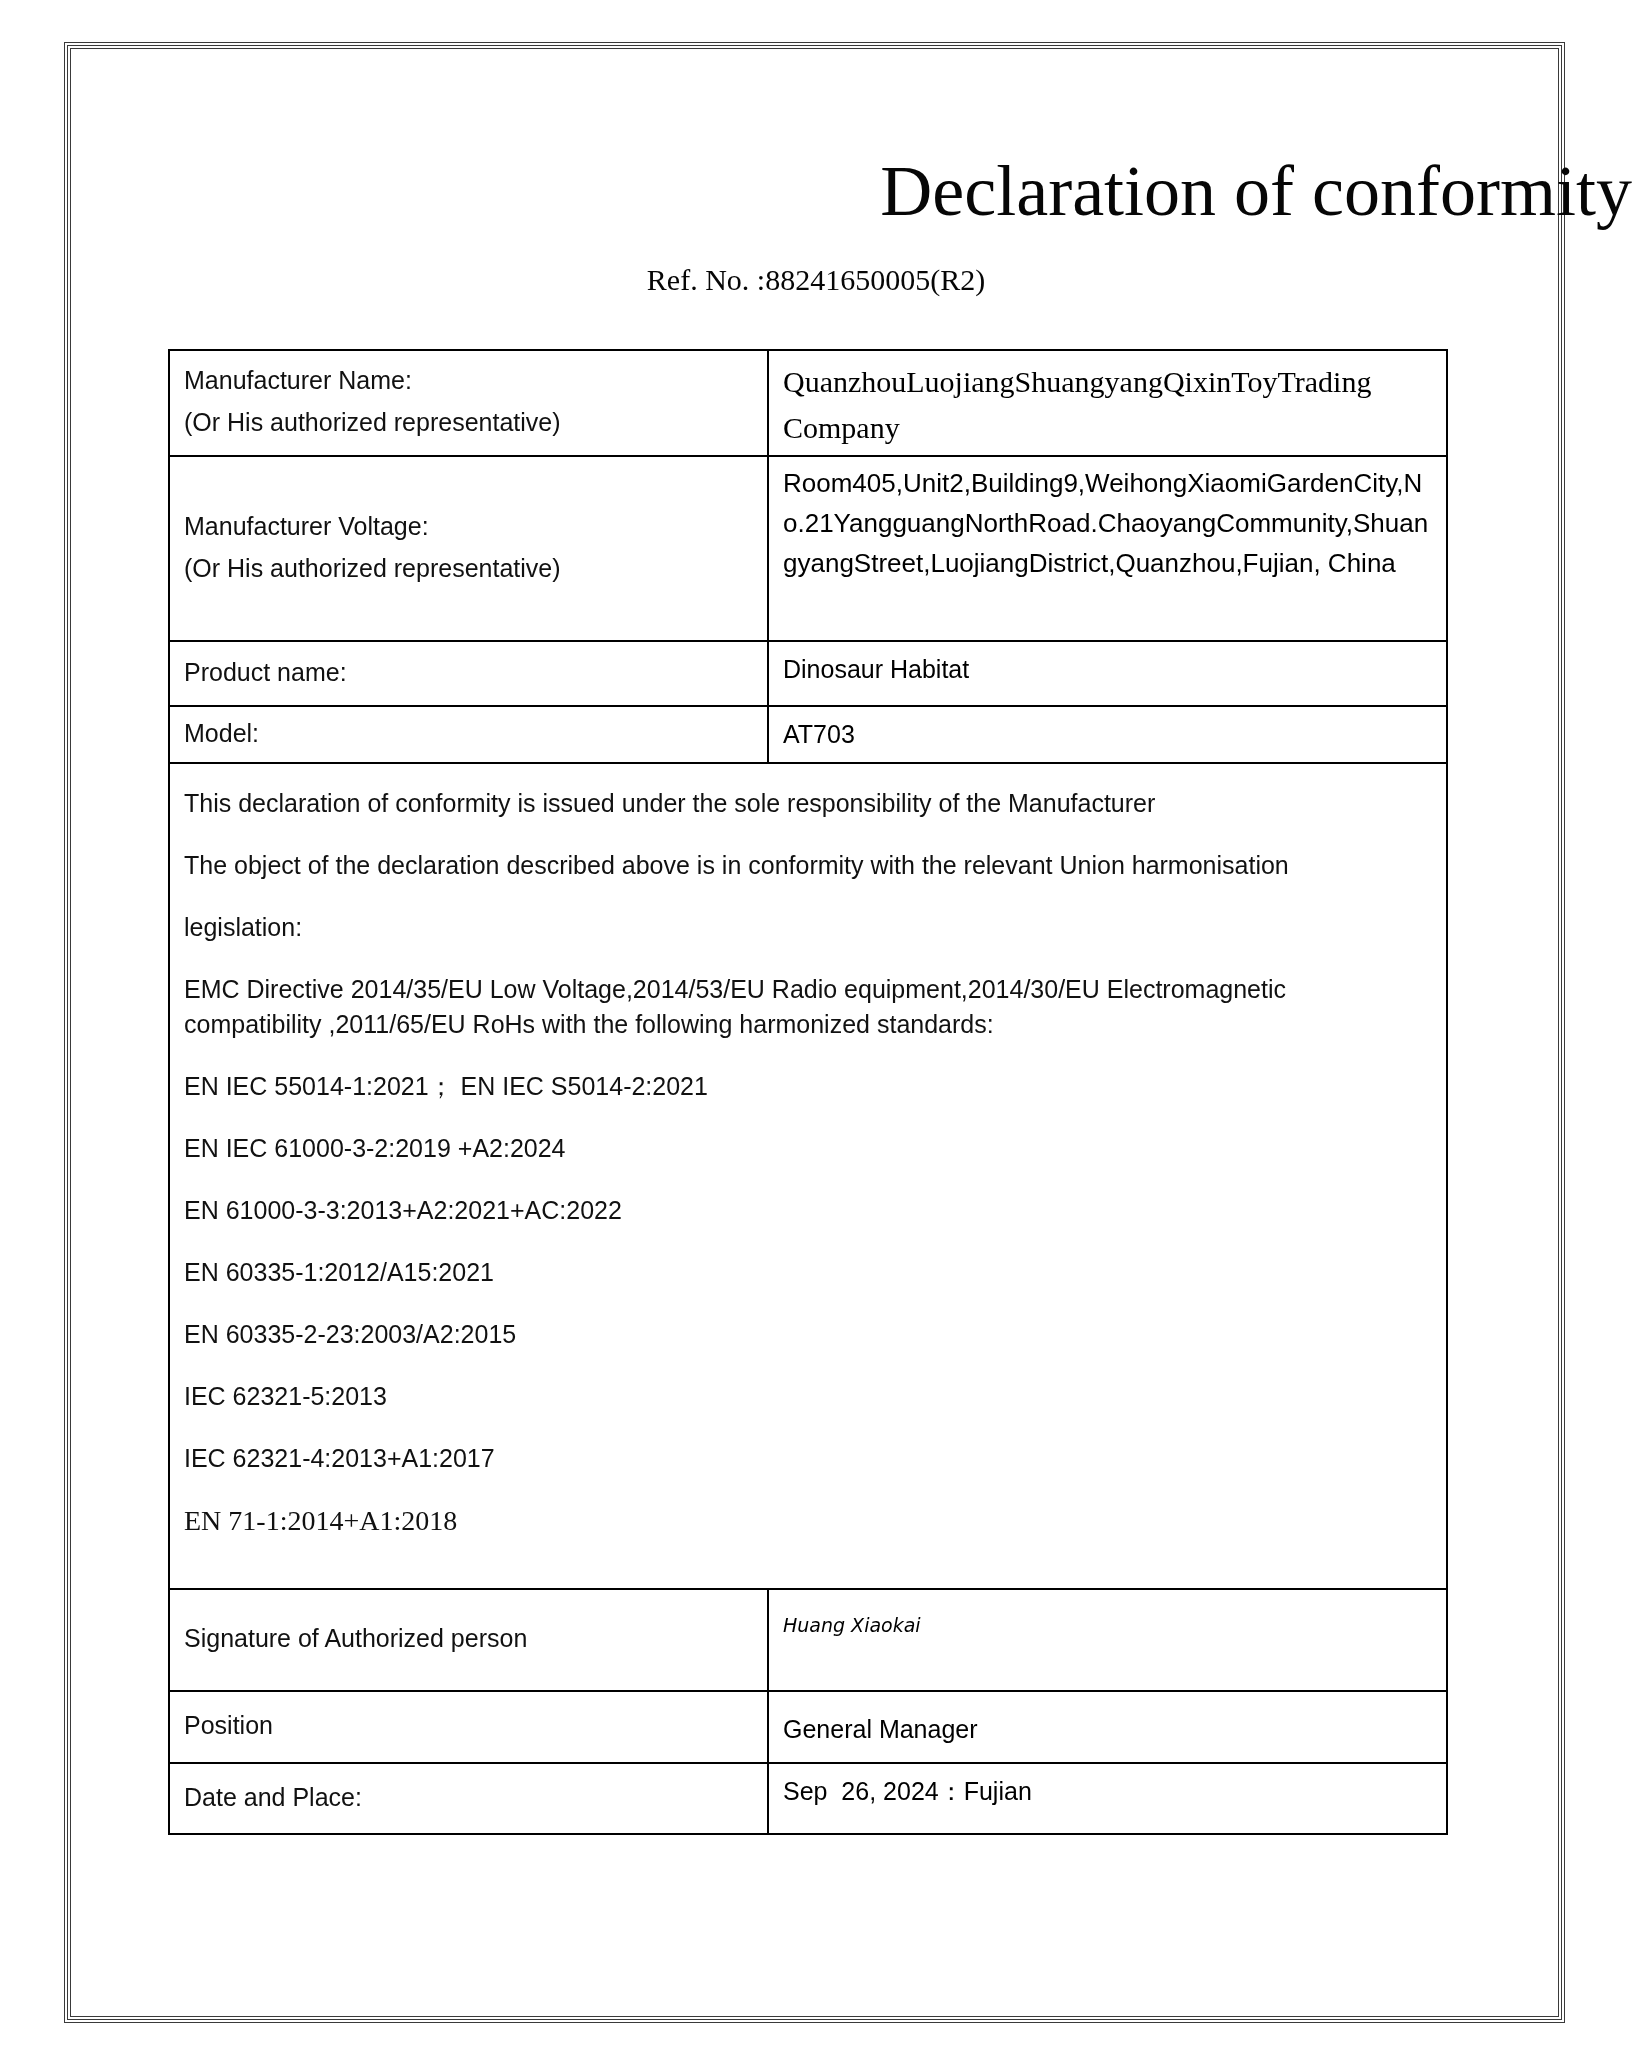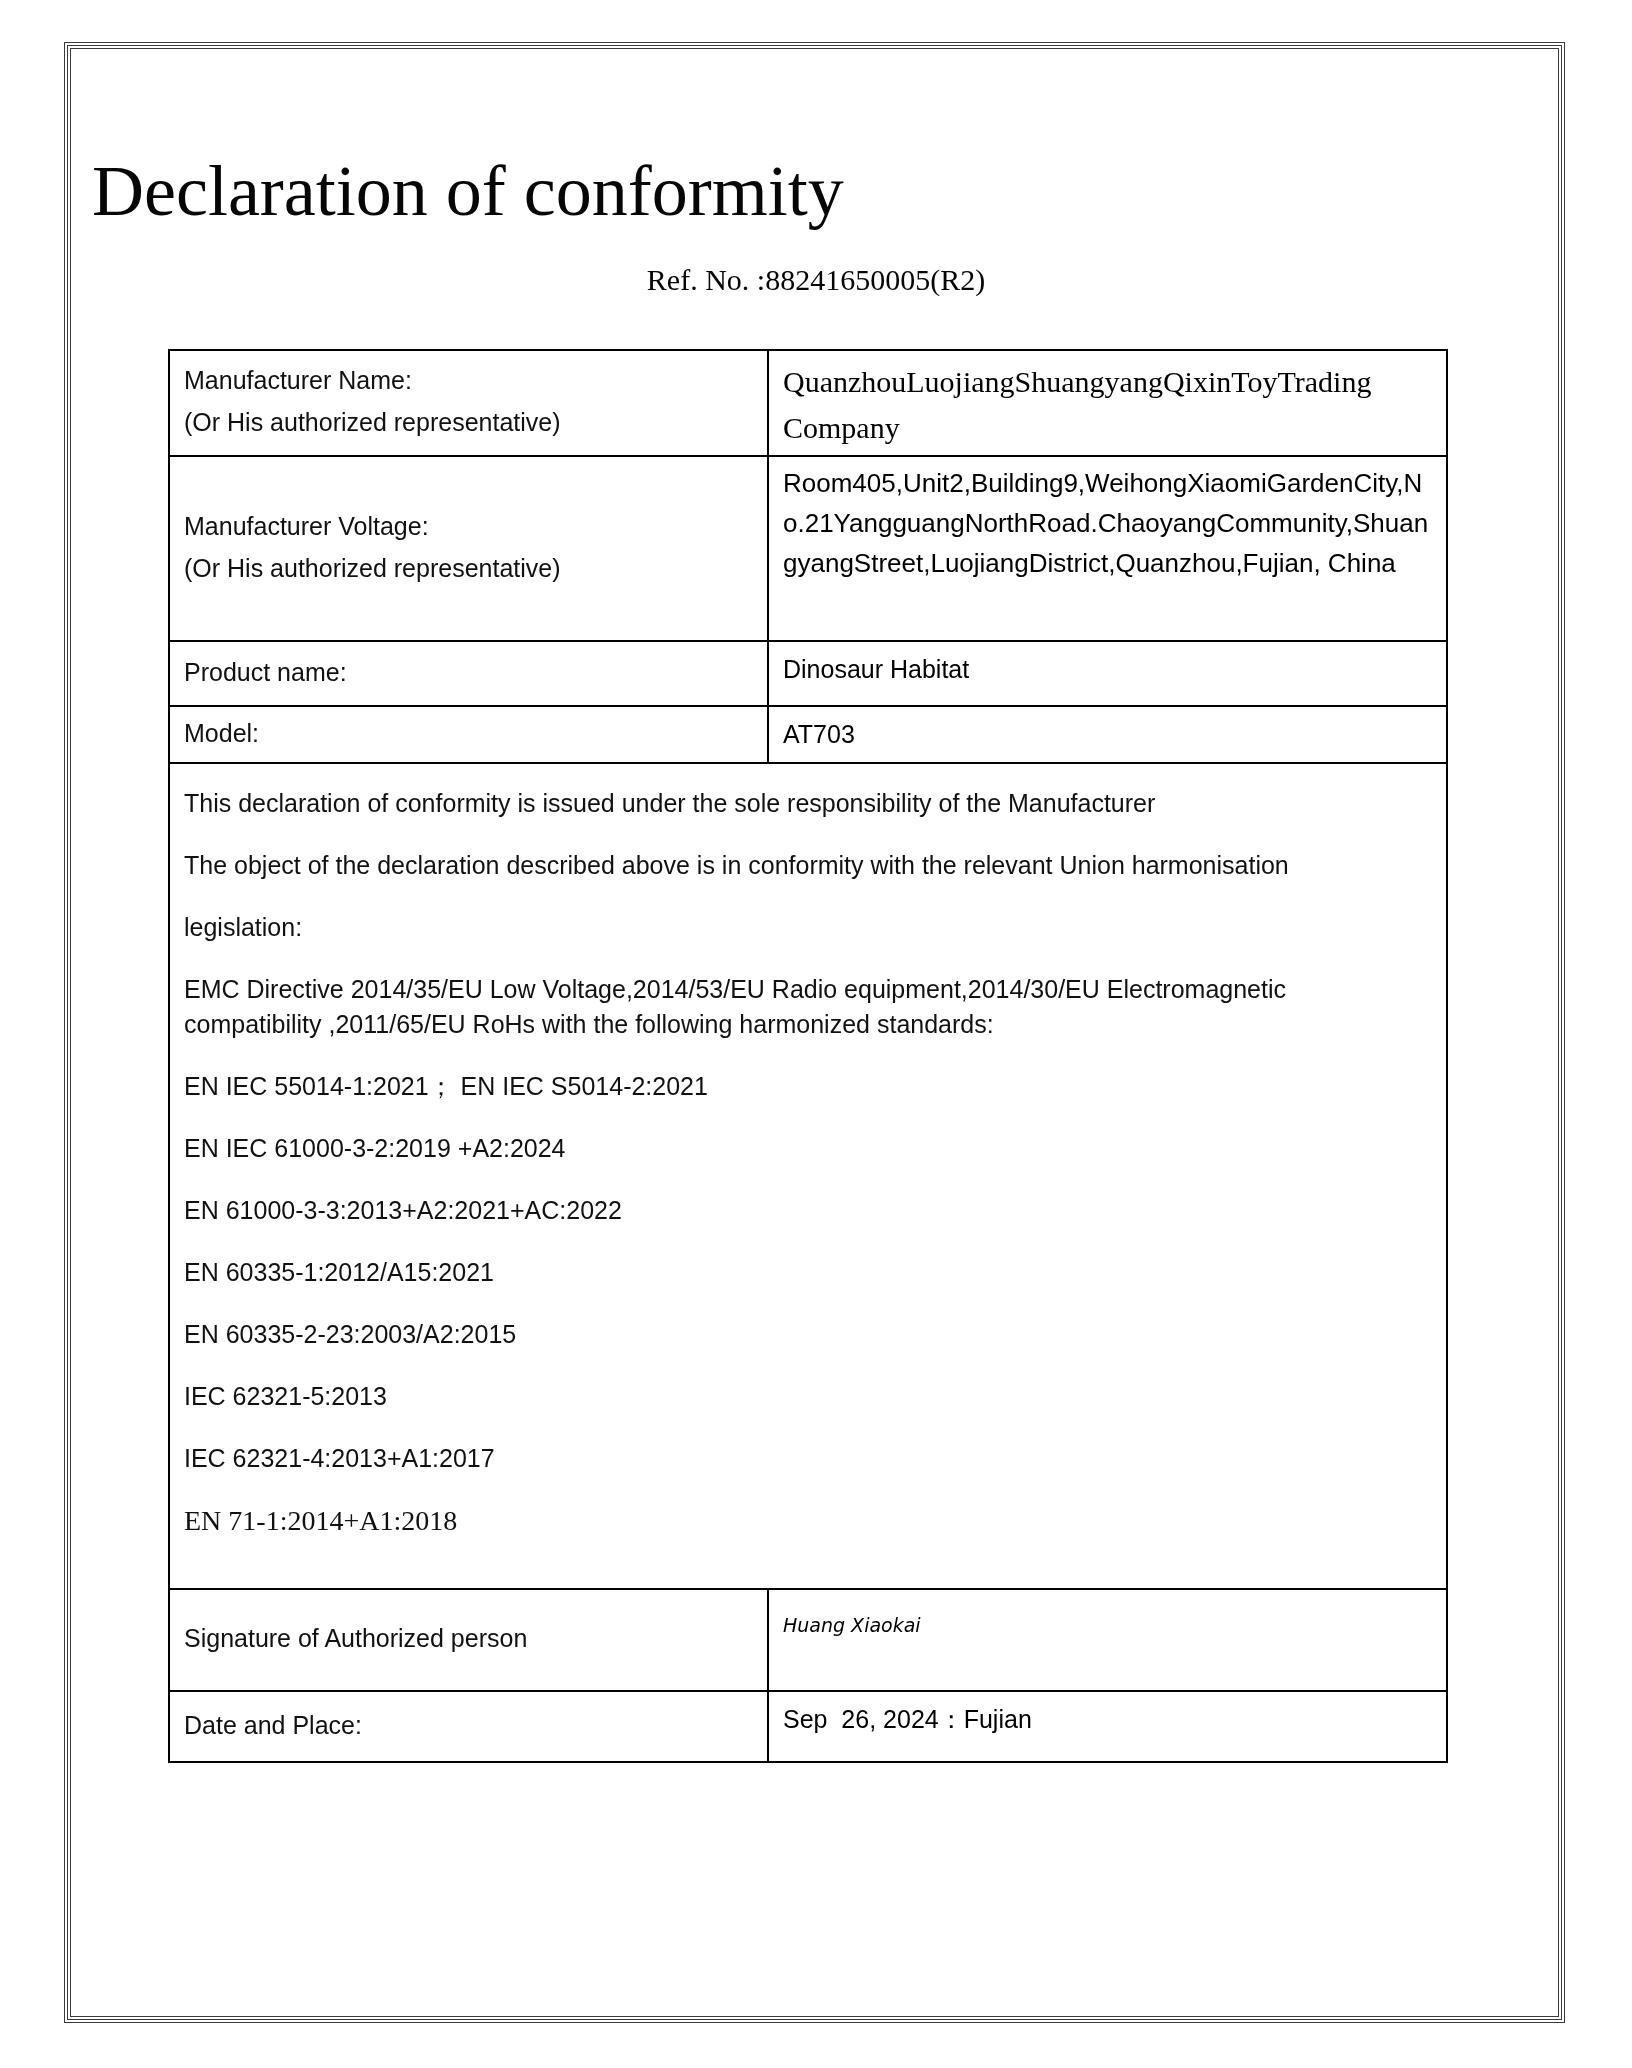--- a/index.html
+++ b/index.html
@@ -40,21 +40,21 @@
     box-sizing: border-box;
   }
 
   .doc-title {
     position: absolute;
     top: 148px;
     left: 0;
     width: 1632px;
     padding-left: 92px;
     box-sizing: border-box;
-    text-align: left;
+    text-align: right;
     font-family: "Liberation Serif", "DejaVu Serif", serif;
     font-size: 72px;
     line-height: 86px;
     color: #060606;
     white-space: nowrap;
   }
 
   .doc-ref {
     position: absolute;
     top: 262px;
@@ -198,19 +198,23 @@
       <p>IEC 62321-4:2013+A1:2017</p>
       <p class="std-serif">EN 71-1:2014+A1:2018</p>
     </td>
   </tr>
 
   <tr style="height:102px;">
     <td class="label-cell">Signature of Authorized person</td>
     <td class="value-cell value-script">Huang Xiaokai</td>
   </tr>
 
+  <tr style="height:72px;">
+    <td class="label-cell">Position</td>
+    <td class="value-cell value-middle">General Manager</td>
+  </tr>
 
   <tr style="height:71px;">
     <td class="label-cell">Date and Place:</td>
     <td class="value-cell value-pre">Sep  26, 2024：Fujian</td>
   </tr>
 </tbody>
   </table>
 
 </body></html>

